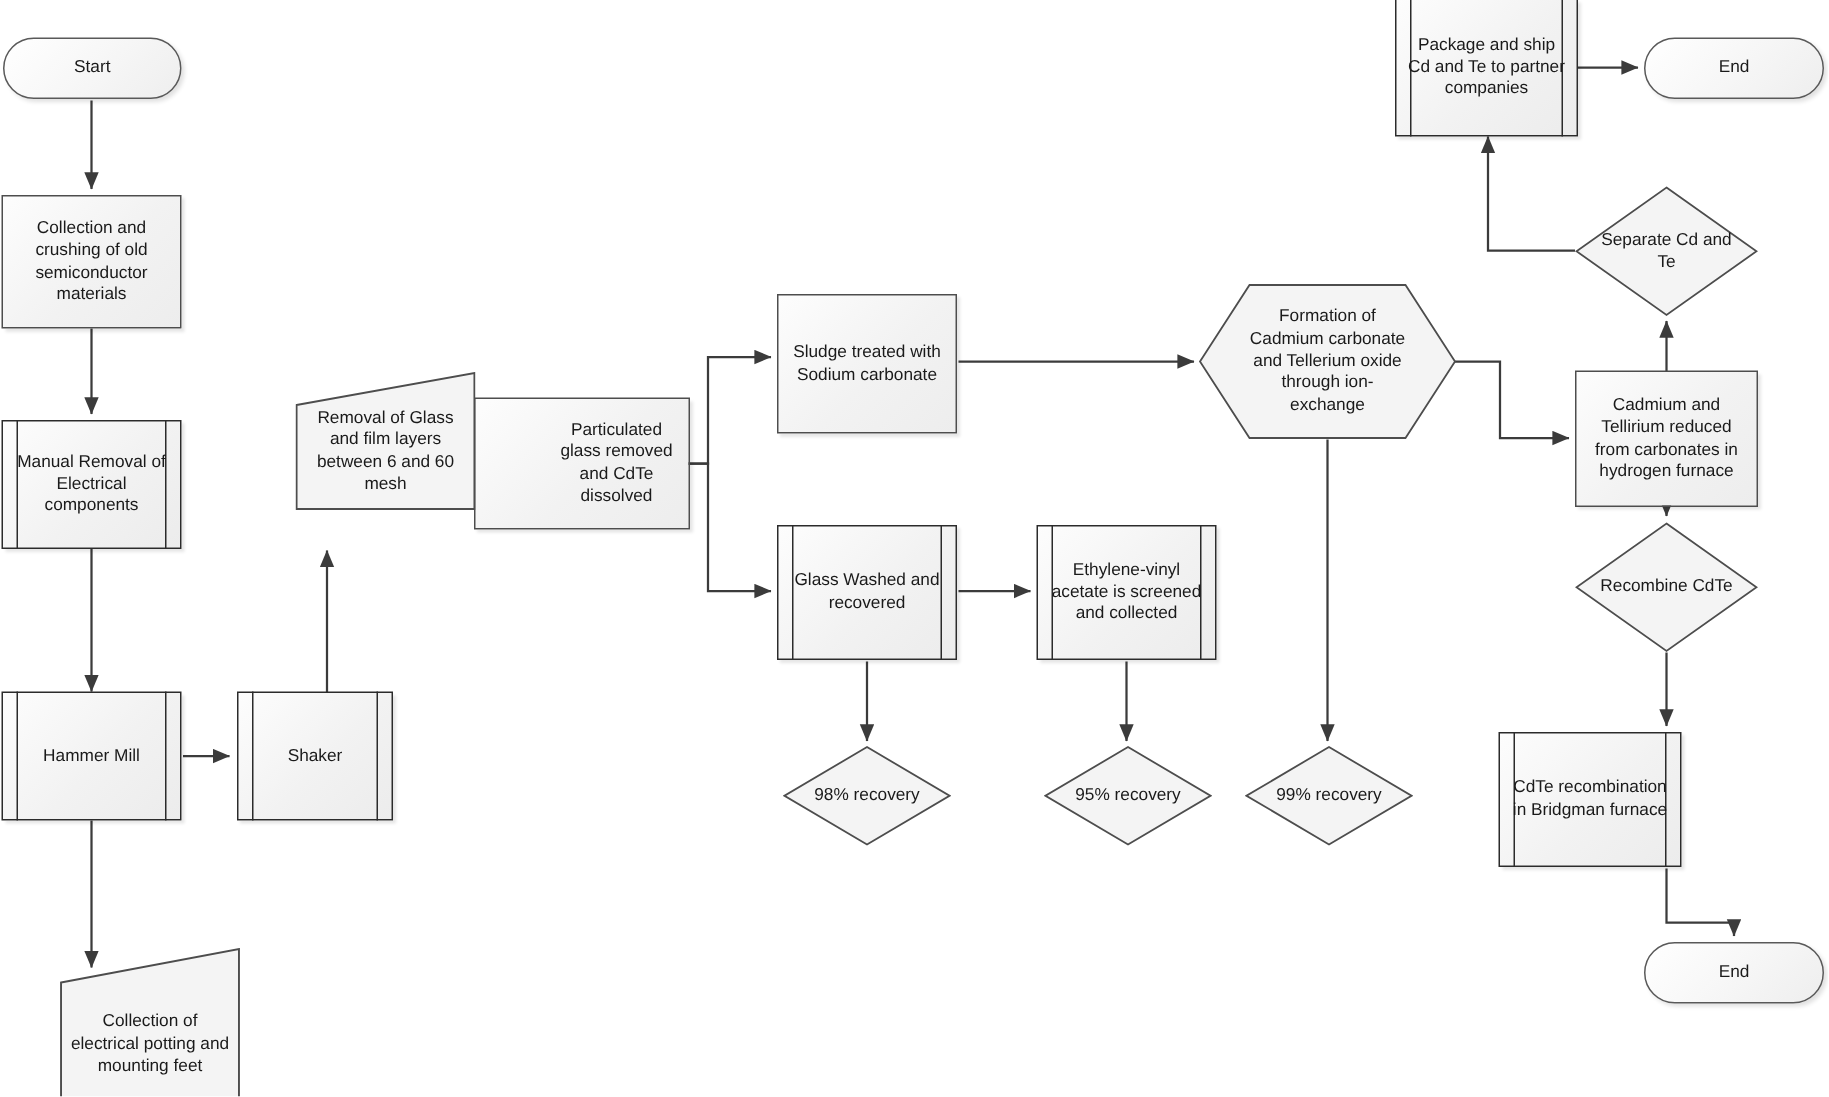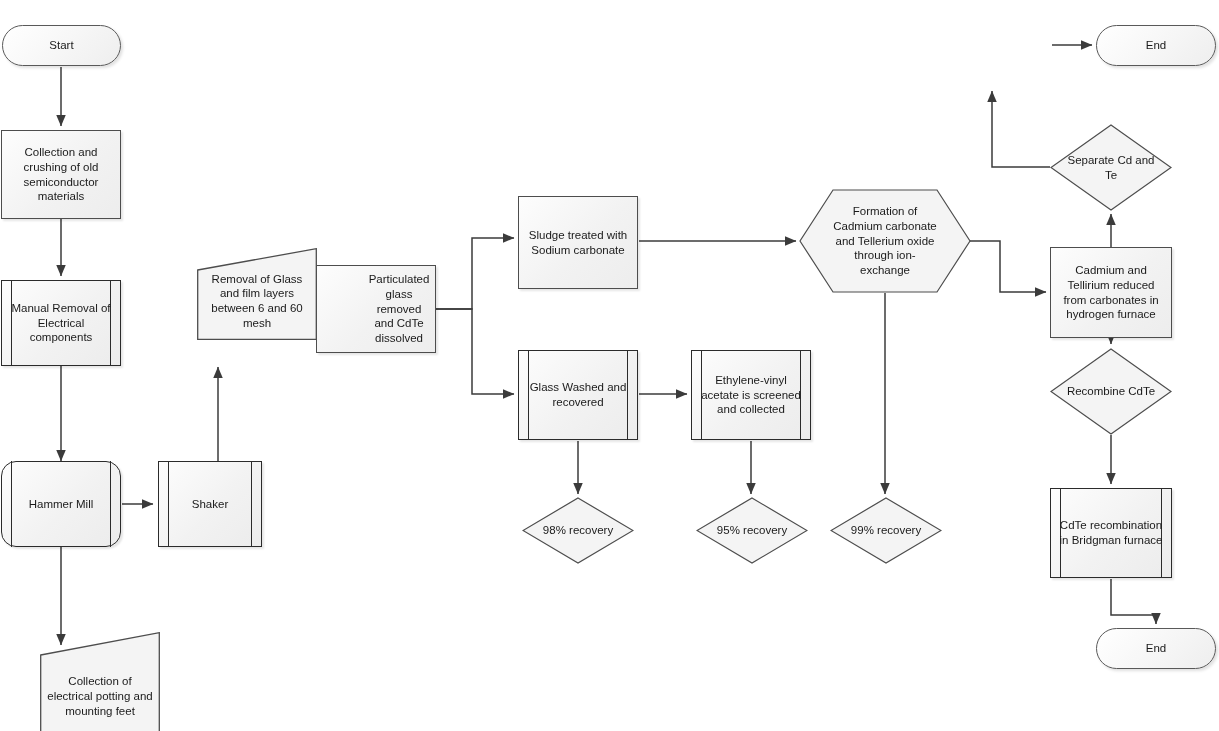--- a/index.html
+++ b/index.html
@@ -108,21 +108,21 @@
   </div>
 
   <div class="node shape-process" style="left:1px;top:130px;width:120px;height:89px;">
     <span class="lbl">Collection and crushing of old semiconductor materials</span>
   </div>
 
   <div class="node shape-predef" style="left:1px;top:280px;width:120px;height:86px;">
     <span class="lbl">Manual Removal of Electrical components</span>
   </div>
 
-  <div class="node shape-predef" style="left:1px;top:461px;width:120px;height:86px;border-radius:15px;">
+  <div class="node shape-predef" style="left:1px;top:461px;width:120px;height:86px;">
     <span class="lbl">Hammer Mill</span>
   </div>
 
   <div class="node shape-trap" style="left:1px;top:632px;width:120px;height:115px;">
     <svg class="trp" viewBox="0 0 120 115" preserveAspectRatio="none">
       <polygon points="0.7,23 119.3,0.7 119.3,114.3 0.7,114.3" fill="#f4f4f4" stroke="#4d4d4d" stroke-width="1.3"></polygon>
     </svg>
     <span class="lbl">Collection of electrical potting and mounting feet</span>
   </div>
 
@@ -130,21 +130,21 @@
     <span class="lbl">Shaker</span>
   </div>
 
   <div class="node shape-trap" style="left:158px;top:248px;width:120px;height:92px;">
     <svg class="trp" viewBox="0 0 120 92" preserveAspectRatio="none">
       <polygon points="0.7,22 119.3,0.7 119.3,91.3 0.7,91.3" fill="#f4f4f4" stroke="#4d4d4d" stroke-width="1.3"></polygon>
     </svg>
     <span class="lbl">Removal of Glass and film layers between 6 and 60 mesh</span>
   </div>
 
-  <div class="node shape-process" style="left:316px;top:265px;width:120px;height:88px;padding-left:46px;">
+  <div class="node shape-process" style="left:316px;top:265px;width:144px;height:88px;padding-left:46px;">
     <span class="lbl">Particulated glass removed and CdTe dissolved</span>
   </div>
 
   <div class="node shape-process" style="left:518px;top:196px;width:120px;height:93px;">
     <span class="lbl">Sludge treated with Sodium carbonate</span>
   </div>
 
   <div class="node shape-predef" style="left:518px;top:350px;width:120px;height:90px;">
     <span class="lbl">Glass Washed and recovered</span>
   </div>
@@ -185,33 +185,36 @@
     <span class="lbl">Cadmium and Tellirium reduced from carbonates in hydrogen furnace</span>
   </div>
 
   <div class="node shape-diamond" style="left:1050px;top:124px;width:122px;height:87px;">
     <svg class="dia" viewBox="0 0 122 87" preserveAspectRatio="none">
       <polygon points="61,1 121,43.5 61,86 1,43.5" fill="#f4f4f4" stroke="#4d4d4d" stroke-width="1.2"></polygon>
     </svg>
     <span class="lbl" style="max-width:92px;">Separate Cd and Te</span>
   </div>
 
+  <div class="node shape-predef" style="left:930px;top:-1px;width:122px;height:92px;">
+    <span class="lbl">Package and ship Cd and Te to partner companies</span>
+  </div>
 
   <div class="node shape-term" style="left:1096px;top:25px;width:120px;height:41px;">
     <span class="lbl">End</span>
   </div>
 
   <div class="node shape-diamond" style="left:1050px;top:348px;width:122px;height:87px;">
     <svg class="dia" viewBox="0 0 122 87" preserveAspectRatio="none">
       <polygon points="61,1 121,43.5 61,86 1,43.5" fill="#f4f4f4" stroke="#4d4d4d" stroke-width="1.2"></polygon>
     </svg>
     <span class="lbl" style="max-width:106px;">Recombine CdTe</span>
   </div>
 
-  <div class="node shape-predef" style="left:1050px;top:488px;width:122px;height:90px;">
+  <div class="node shape-predef" style="left:999px;top:488px;width:122px;height:90px;">
     <span class="lbl">CdTe recombination in Bridgman furnace</span>
   </div>
 
   <div class="node shape-term" style="left:1096px;top:628px;width:120px;height:41px;">
     <span class="lbl">End</span>
   </div>
 
 </div>
 
 </body></html>

